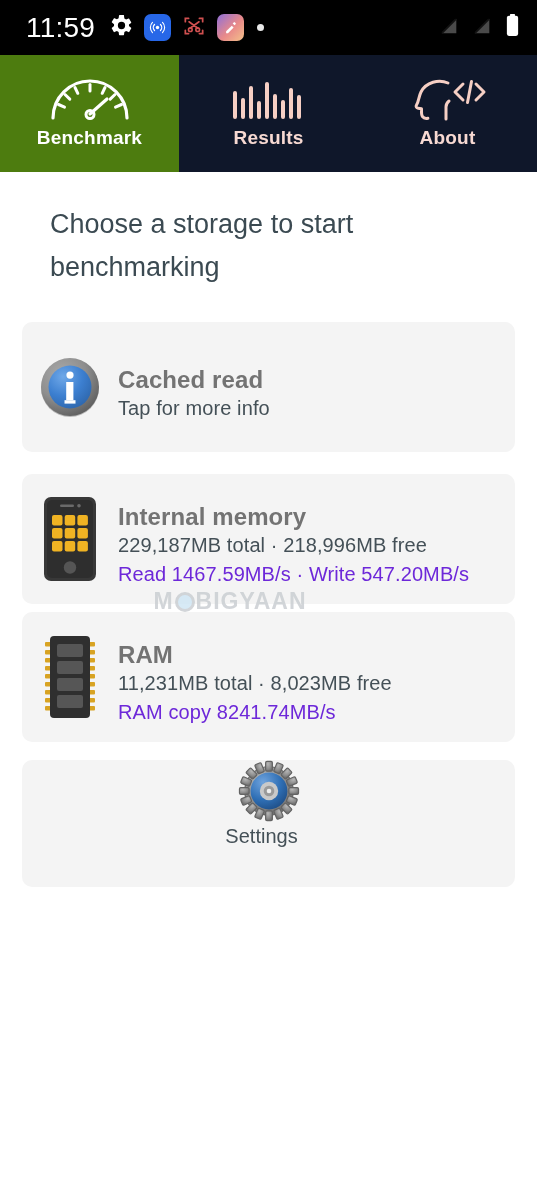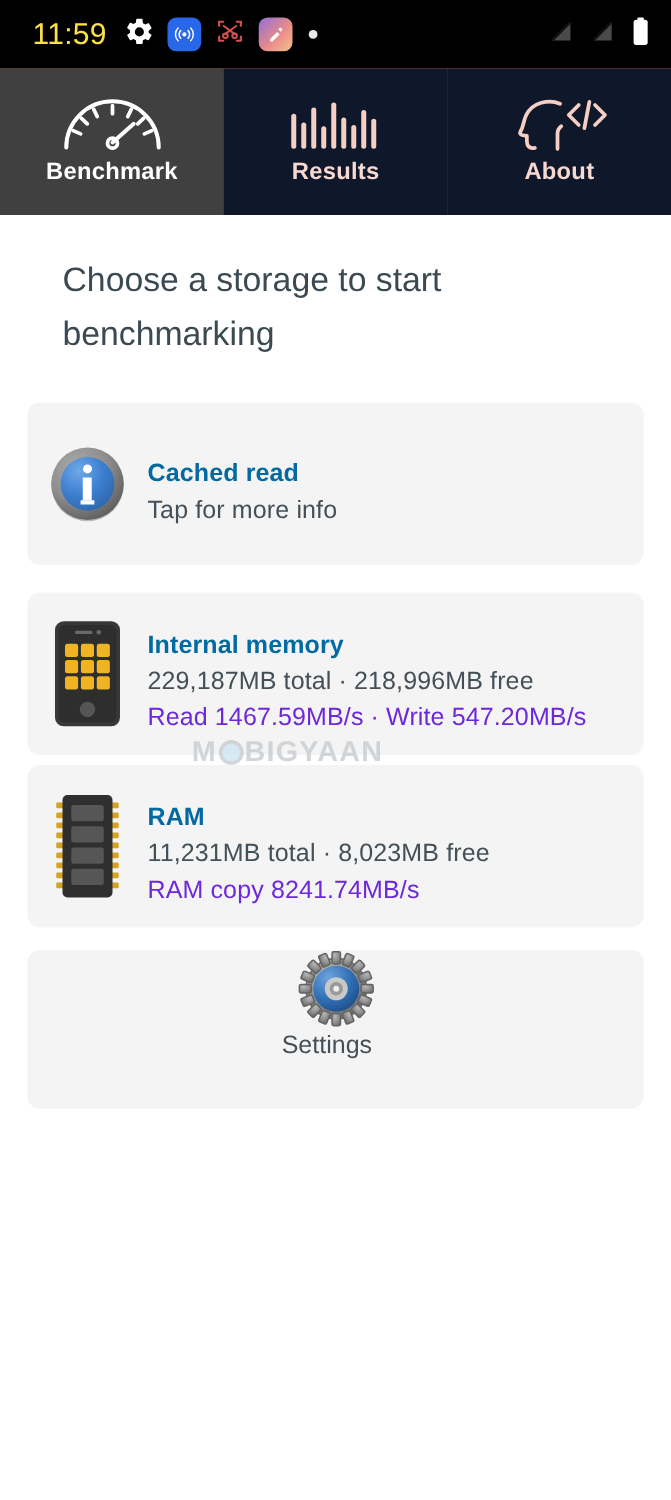--- a/index.html
+++ b/index.html
@@ -24,22 +24,22 @@
     position: absolute;
     top: 0; left: 0;
     width: 537px;
     height: 55px;
     background: #000000;
     display: flex;
     align-items: center;
     padding: 0 16px 0 26px;
   }
   .status-clock {
-    color: #fde047;
-    font-size: 24px;
+    color: #ffffff;
+    font-size: 28px;
     font-weight: 500;
     letter-spacing: 0.2px;
     margin-right: 14px;
   }
   .status-left-icons {
     display: flex;
     align-items: center;
     gap: 10px;
     flex: 1;
   }
@@ -78,21 +78,21 @@
   }
   .tab {
     flex: 1;
     display: flex;
     flex-direction: column;
     align-items: center;
     justify-content: center;
     gap: 6px;
     background: #0f172a;
   }
-  .tab.active { background: #404040; }
+  .tab.active { background: #4d7c0f; }
   .tab-icon { height: 42px; display: flex; align-items: flex-end; justify-content: center; }
   .tab-label {
     color: #ffffff;
     font-size: 19px;
     font-weight: bold;
     letter-spacing: 0.2px;
   }
   .tab:not(.active) .tab-label { color: #f7d9d2; font-weight: bold; }
 
   
@@ -120,23 +120,23 @@
   }
   .card-icon {
     width: 96px;
     min-width: 96px;
     display: flex;
     align-items: center;
     justify-content: center;
   }
   .card-text { flex: 1; padding-right: 14px; }
   .card-title {
-    font-size: 20px;
+    font-size: 24px;
     font-weight: bold;
-    color: #0369a1;
+    color: #737373;
     letter-spacing: 0.1px;
     line-height: 29px;
     margin-top: 13px;
   }
   .card-sub {
     font-size: 20px;
     color: #445057;
     line-height: 29px;
     letter-spacing: 0.1px;
   }

